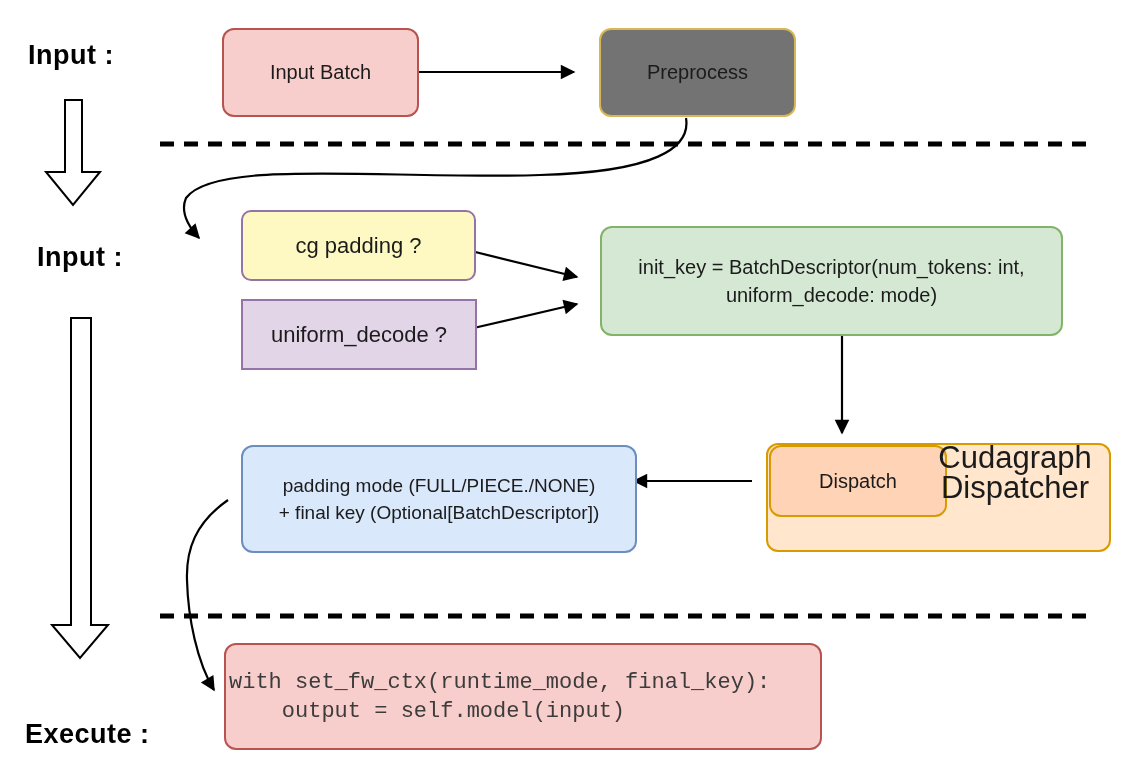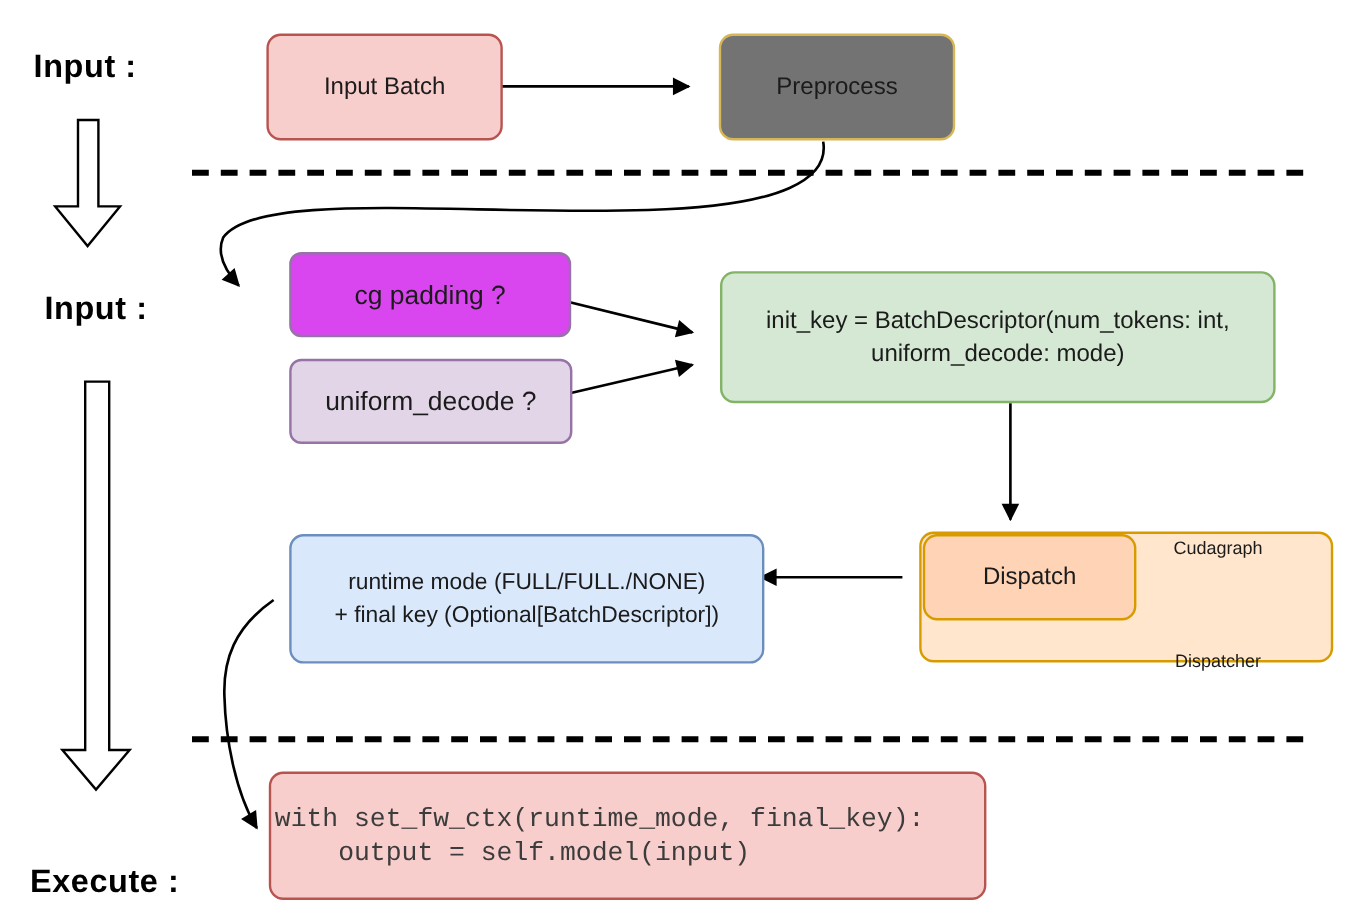--- a/index.html
+++ b/index.html
@@ -13,27 +13,27 @@
   }
   .node{
     position:absolute;border:2px solid #999;border-radius:12px;
     display:flex;flex-direction:column;align-items:center;justify-content:center;
     text-align:center;color:#1b1b1b;box-sizing:border-box;margin-left:14px;
   }
   .node .ln{white-space:pre;}
   #node-input-batch{left:208px;top:28px;width:197px;height:89px;font-size:20px;}
   #node-preprocess{left:585px;top:28px;width:197px;height:89px;font-size:20px;}
   #node-cg-padding{left:227px;top:210px;width:235px;height:71px;font-size:22px;border-radius:10px;}
-  #node-uniform-decode{left:227px;top:299px;width:236px;height:71px;font-size:22px;border-radius:10px;}
+  #node-uniform-decode{left:227px;top:299px;width:236px;height:71px;font-size:22px;border-radius:0;}
   #node-init-key{left:586px;top:226px;width:463px;height:110px;font-size:20px;line-height:28px;}
   #node-cudagraph{left:752px;top:443px;width:345px;height:109px;}
   #cudagraph-label{
     position:absolute;left:933px;top:443px;width:164px;height:124px;
-    display:flex;flex-direction:column;align-items:center;justify-content:space-between;
-    font-size:15px;line-height:30px;color:#1b1b1b;text-align:center;z-index:3;
+    display:flex;flex-direction:column;align-items:center;justify-content:flex-start;
+    font-size:31px;line-height:30px;color:#1b1b1b;text-align:center;z-index:3;
   }
   #node-dispatch{left:755px;top:445px;width:178px;height:72px;font-size:20px;z-index:2;}
   #node-runtime-result{left:227px;top:445px;width:396px;height:108px;font-size:19px;line-height:27px;}
   #node-execute-code{
     left:210px;top:643px;width:598px;height:107px;
     align-items:flex-start;text-align:right;padding-left:3px;
     font-family:"Liberation Mono", monospace;font-size:22px;line-height:29px;color:#3c3c3c;
   }
   svg#arrow-layer{position:absolute;left:0;top:0;z-index:1;pointer-events:none;}
   .node{z-index:2;}
@@ -73,21 +73,21 @@
 <div class="stage-label" style="left:25px;top:673px;margin-top:46px;">Execute :</div>
 
 <div class="node" id="node-input-batch" style="background-color: rgb(248, 206, 204); border-color: rgb(184, 84, 80);">
   <span class="ln">Input Batch</span>
 </div>
 
 <div class="node" id="node-preprocess" style="background-color: #737373; border-color: rgb(214, 182, 86);">
   <span class="ln">Preprocess</span>
 </div>
 
-<div class="node" id="node-cg-padding" style="background-color: #d946ef; border-color: rgb(150, 115, 166); text-align: center;">
+<div class="node" id="node-cg-padding" style="background-color: #fef9c3; border-color: rgb(150, 115, 166); text-align: center;">
   <span class="ln">cg padding ?</span>
 </div>
 
 <div class="node" id="node-uniform-decode" style="background-color: rgb(225, 213, 231); border-color: rgb(150, 115, 166);">
   <span class="ln">uniform_decode ?</span>
 </div>
 
 <div class="node" id="node-init-key" style="background-color: rgb(213, 232, 212); border-color: rgb(130, 179, 102);">
   <span class="ln">init_key = BatchDescriptor(num_tokens: int,</span>
   <span class="ln">uniform_decode: mode)</span>
@@ -98,20 +98,20 @@
 <div id="cudagraph-label">
   <span class="ln">Cudagraph</span>
   <span class="ln">Dispatcher</span>
 </div>
 
 <div class="node" id="node-dispatch" style="background-color: rgb(255, 211, 182); border-color: rgb(215, 155, 0);">
   <span class="ln">Dispatch</span>
 </div>
 
 <div class="node" id="node-runtime-result" style="background-color: rgb(218, 232, 252); border-color: rgb(108, 142, 191);">
-  <span class="ln">runtime mode (FULL/FULL./NONE)</span>
+  <span class="ln">padding mode (FULL/PIECE./NONE)</span>
   <span class="ln">+ final key (Optional[BatchDescriptor])</span>
 </div>
 
 <div class="node" id="node-execute-code" style="background-color: rgb(248, 206, 204); border-color: rgb(184, 84, 80);">
   <span class="ln">with set_fw_ctx(runtime_mode, final_key):</span>
   <span class="ln">    output = self.model(input)</span>
 </div>
 
 </body></html>

